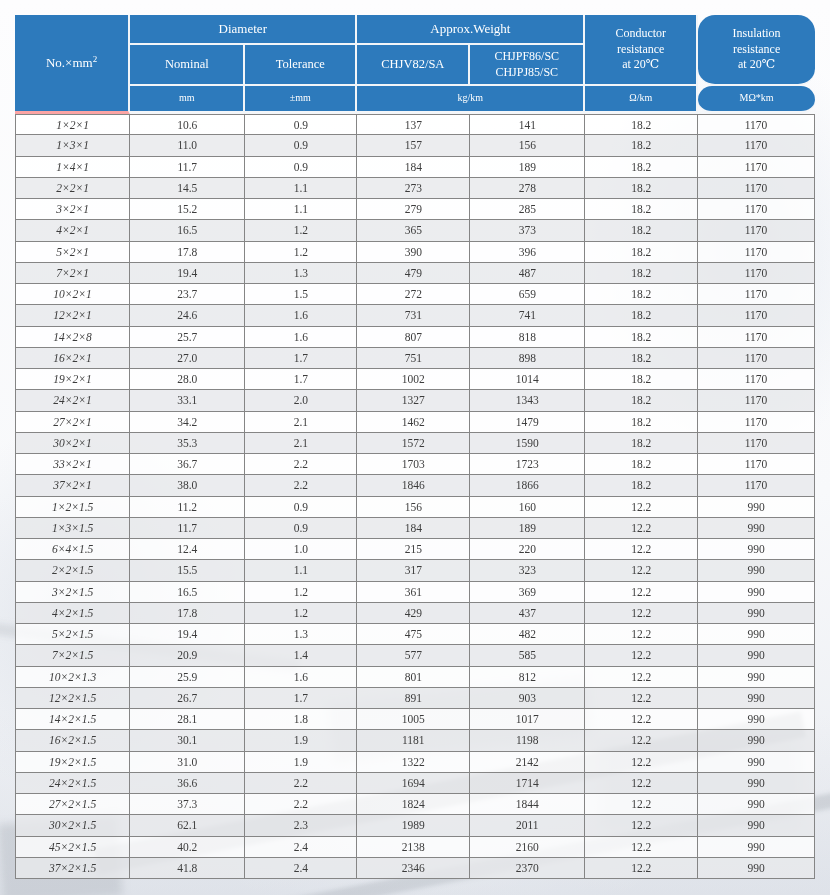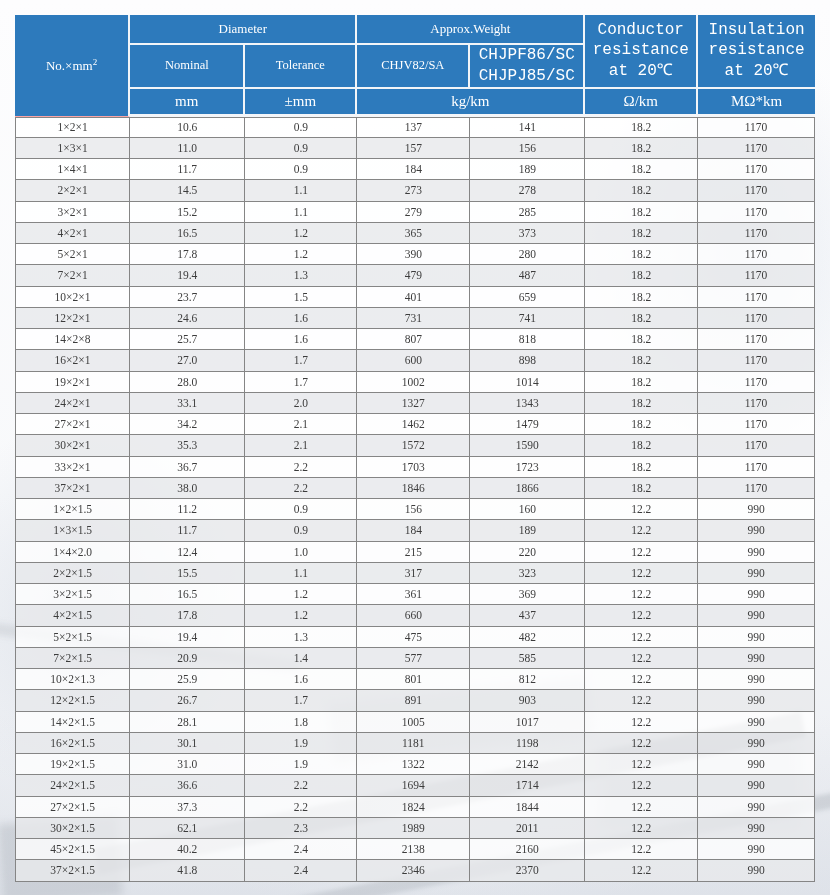--- a/index.html
+++ b/index.html
@@ -39,37 +39,37 @@
     position: absolute; left: 15px; top: 15px; z-index: 1;
     width: 800px; border-collapse: separate; border-spacing: 0; table-layout: fixed;
   }
   thead th {
     background: var(--header-bg, #2d7abc);
     color: var(--header-text, #ffffff);
     font-weight: normal; text-align: center; vertical-align: middle;
     border-right: 2px solid #f2f5f8; border-bottom: 2px solid #f2f5f8;
     font-size: 13px; line-height: 1.25;
   }
-  thead th.edge-r { border-right: none; }
-  thead tr.units-row th { border-bottom: 3px solid #f4f6f9; height: 28px; font-size: 15px; }
+  thead th.edge-r { border-right: none; border-radius: 17px; }
+  thead tr.units-row th { border-bottom: 3px solid #f4f6f9; height: 28px; font-size: 10px; }
   thead tr.top-row th { height: 30px; margin-left: 8px; }
   thead tr.mid-row th { height: 41px; font-size: 12.5px; }
-  th.model-cell { border-bottom: 1px solid #fca5a5; font-size: 13px; }
+  th.model-cell { border-bottom: 3px solid #fca5a5; font-size: 13px; }
   th.model-cell sup { font-size: 9px; }
-  .hdr-lines span { display: block; font-size: 16px; line-height: 1.3; font-family: Liberation Mono, monospace; }
+  .hdr-lines span { display: block; font-size: 12px; line-height: 1.3; }
 
   tbody td {
     height: 21.25px; text-align: center; vertical-align: middle;
     font-size: 11.5px; color: var(--cell-text, #3c3c3c);
     border-right: 1px solid var(--grid, #858585);
     border-bottom: 1px solid var(--grid, #858585);
     background: rgba(255,255,255,0.78);
     white-space: nowrap; overflow: hidden;
   }
-  tbody td:first-child { border-left: 1px solid var(--grid, #858585); }
+  tbody td:first-child { border-left: 1px solid var(--grid, #858585); font-style: italic; }
   tbody tr:first-child td { border-top: 1px solid var(--grid, #858585); }
   tbody tr:nth-child(even) td { background: rgba(232,233,235,0.82); }
 </style>
 </head>
 <body>
 
 <div class="page">
 
   <div class="watermark">
     <div class="wm-haze-top-right"></div>
@@ -180,38 +180,38 @@
           <td>365</td>
           <td>373</td>
           <td>18.2</td>
           <td>1170</td>
         </tr>
         <tr>
           <td>5×2×1</td>
           <td>17.8</td>
           <td>1.2</td>
           <td>390</td>
-          <td>280</td>
+          <td>396</td>
           <td>18.2</td>
           <td>1170</td>
         </tr>
         <tr>
           <td>7×2×1</td>
           <td>19.4</td>
           <td>1.3</td>
           <td>479</td>
           <td>487</td>
           <td>18.2</td>
           <td>1170</td>
         </tr>
         <tr>
           <td>10×2×1</td>
           <td>23.7</td>
           <td>1.5</td>
-          <td>401</td>
+          <td>272</td>
           <td>659</td>
           <td>18.2</td>
           <td>1170</td>
         </tr>
         <tr>
           <td>12×2×1</td>
           <td>24.6</td>
           <td>1.6</td>
           <td>731</td>
           <td>741</td>
@@ -224,21 +224,21 @@
           <td>1.6</td>
           <td>807</td>
           <td>818</td>
           <td>18.2</td>
           <td>1170</td>
         </tr>
         <tr>
           <td>16×2×1</td>
           <td>27.0</td>
           <td>1.7</td>
-          <td>600</td>
+          <td>751</td>
           <td>898</td>
           <td>18.2</td>
           <td>1170</td>
         </tr>
         <tr>
           <td>19×2×1</td>
           <td>28.0</td>
           <td>1.7</td>
           <td>1002</td>
           <td>1014</td>
@@ -302,21 +302,21 @@
         <tr>
           <td>1×3×1.5</td>
           <td>11.7</td>
           <td>0.9</td>
           <td>184</td>
           <td>189</td>
           <td>12.2</td>
           <td>990</td>
         </tr>
         <tr>
-          <td>1×4×2.0</td>
+          <td>6×4×1.5</td>
           <td>12.4</td>
           <td>1.0</td>
           <td>215</td>
           <td>220</td>
           <td>12.2</td>
           <td>990</td>
         </tr>
         <tr>
           <td>2×2×1.5</td>
           <td>15.5</td>
@@ -332,21 +332,21 @@
           <td>1.2</td>
           <td>361</td>
           <td>369</td>
           <td>12.2</td>
           <td>990</td>
         </tr>
         <tr>
           <td>4×2×1.5</td>
           <td>17.8</td>
           <td>1.2</td>
-          <td>660</td>
+          <td>429</td>
           <td>437</td>
           <td>12.2</td>
           <td>990</td>
         </tr>
         <tr>
           <td>5×2×1.5</td>
           <td>19.4</td>
           <td>1.3</td>
           <td>475</td>
           <td>482</td>

